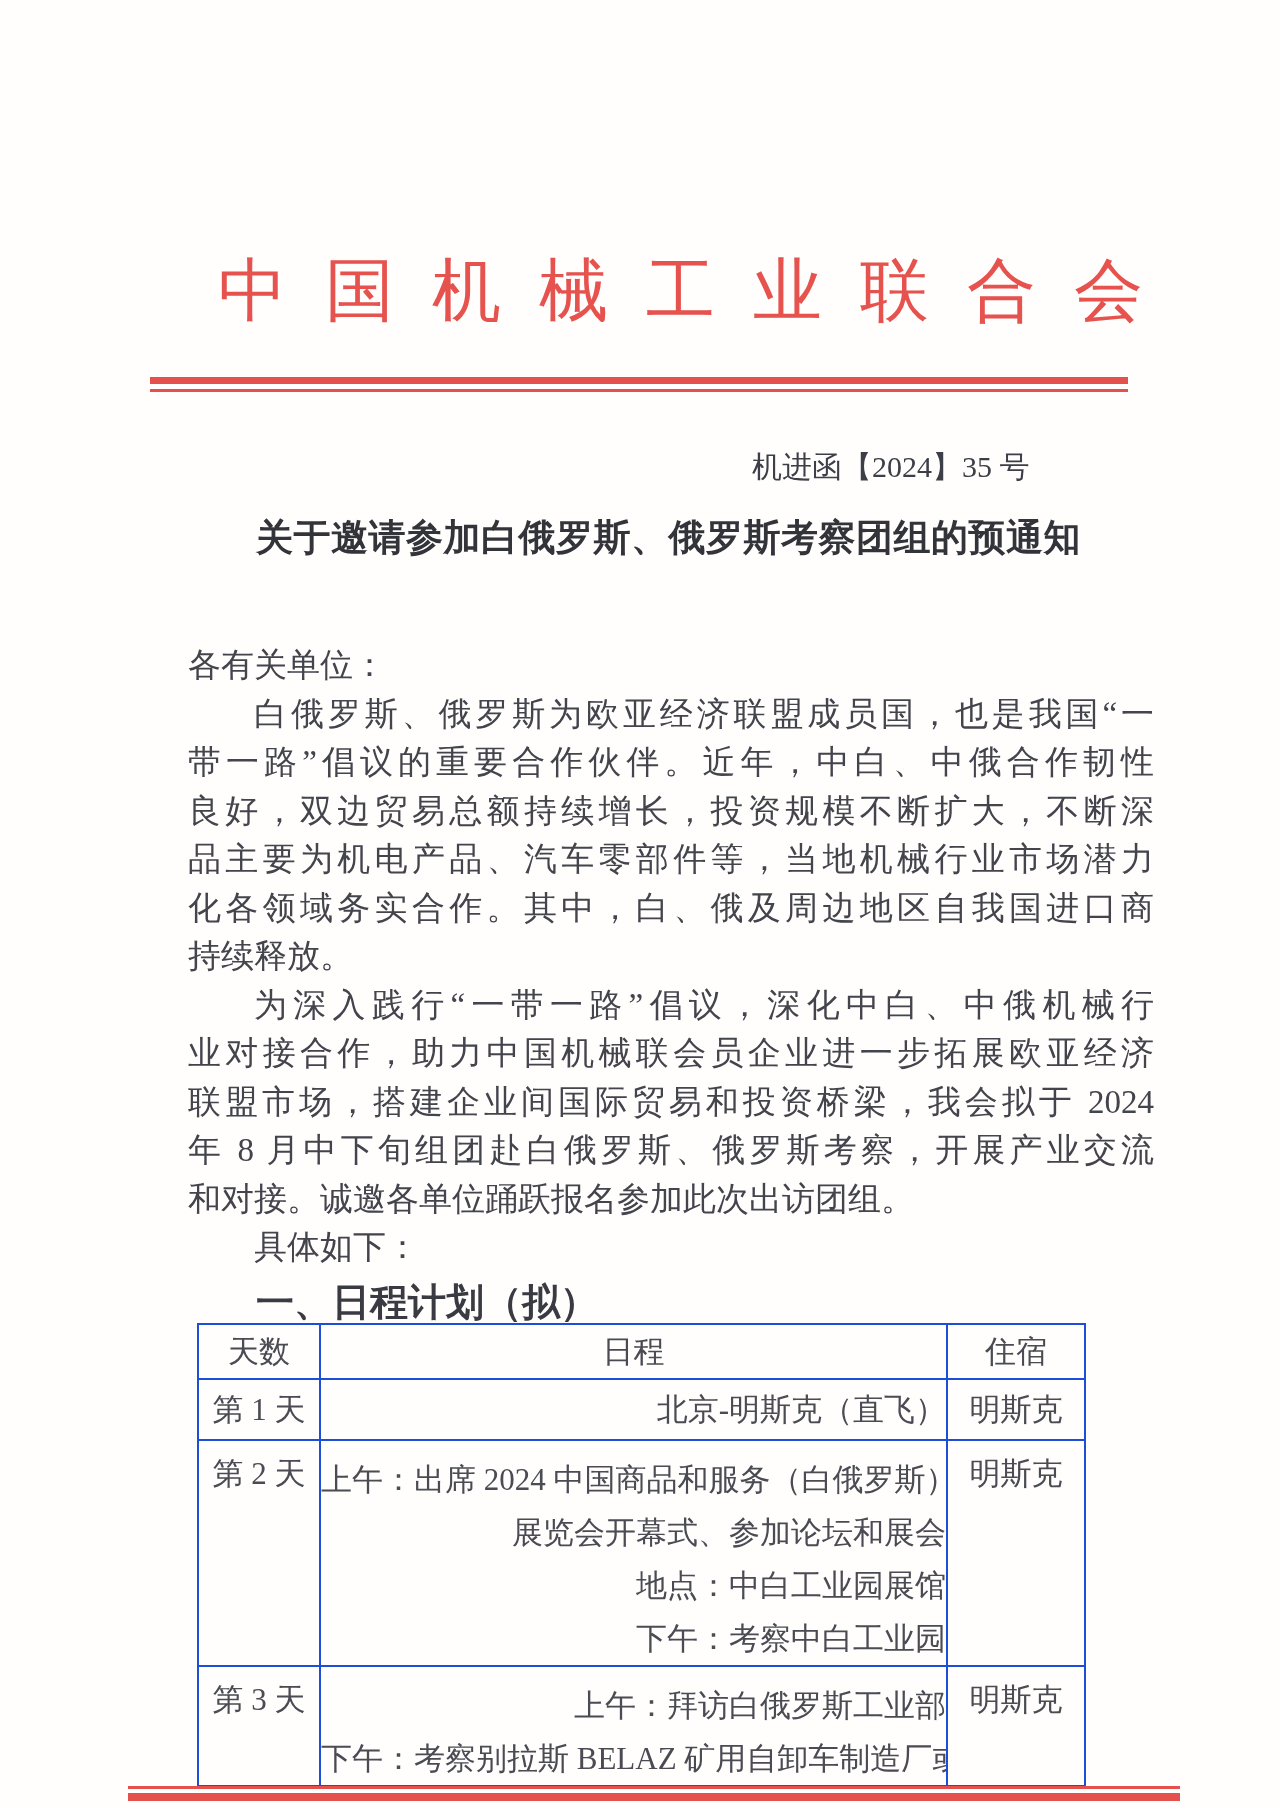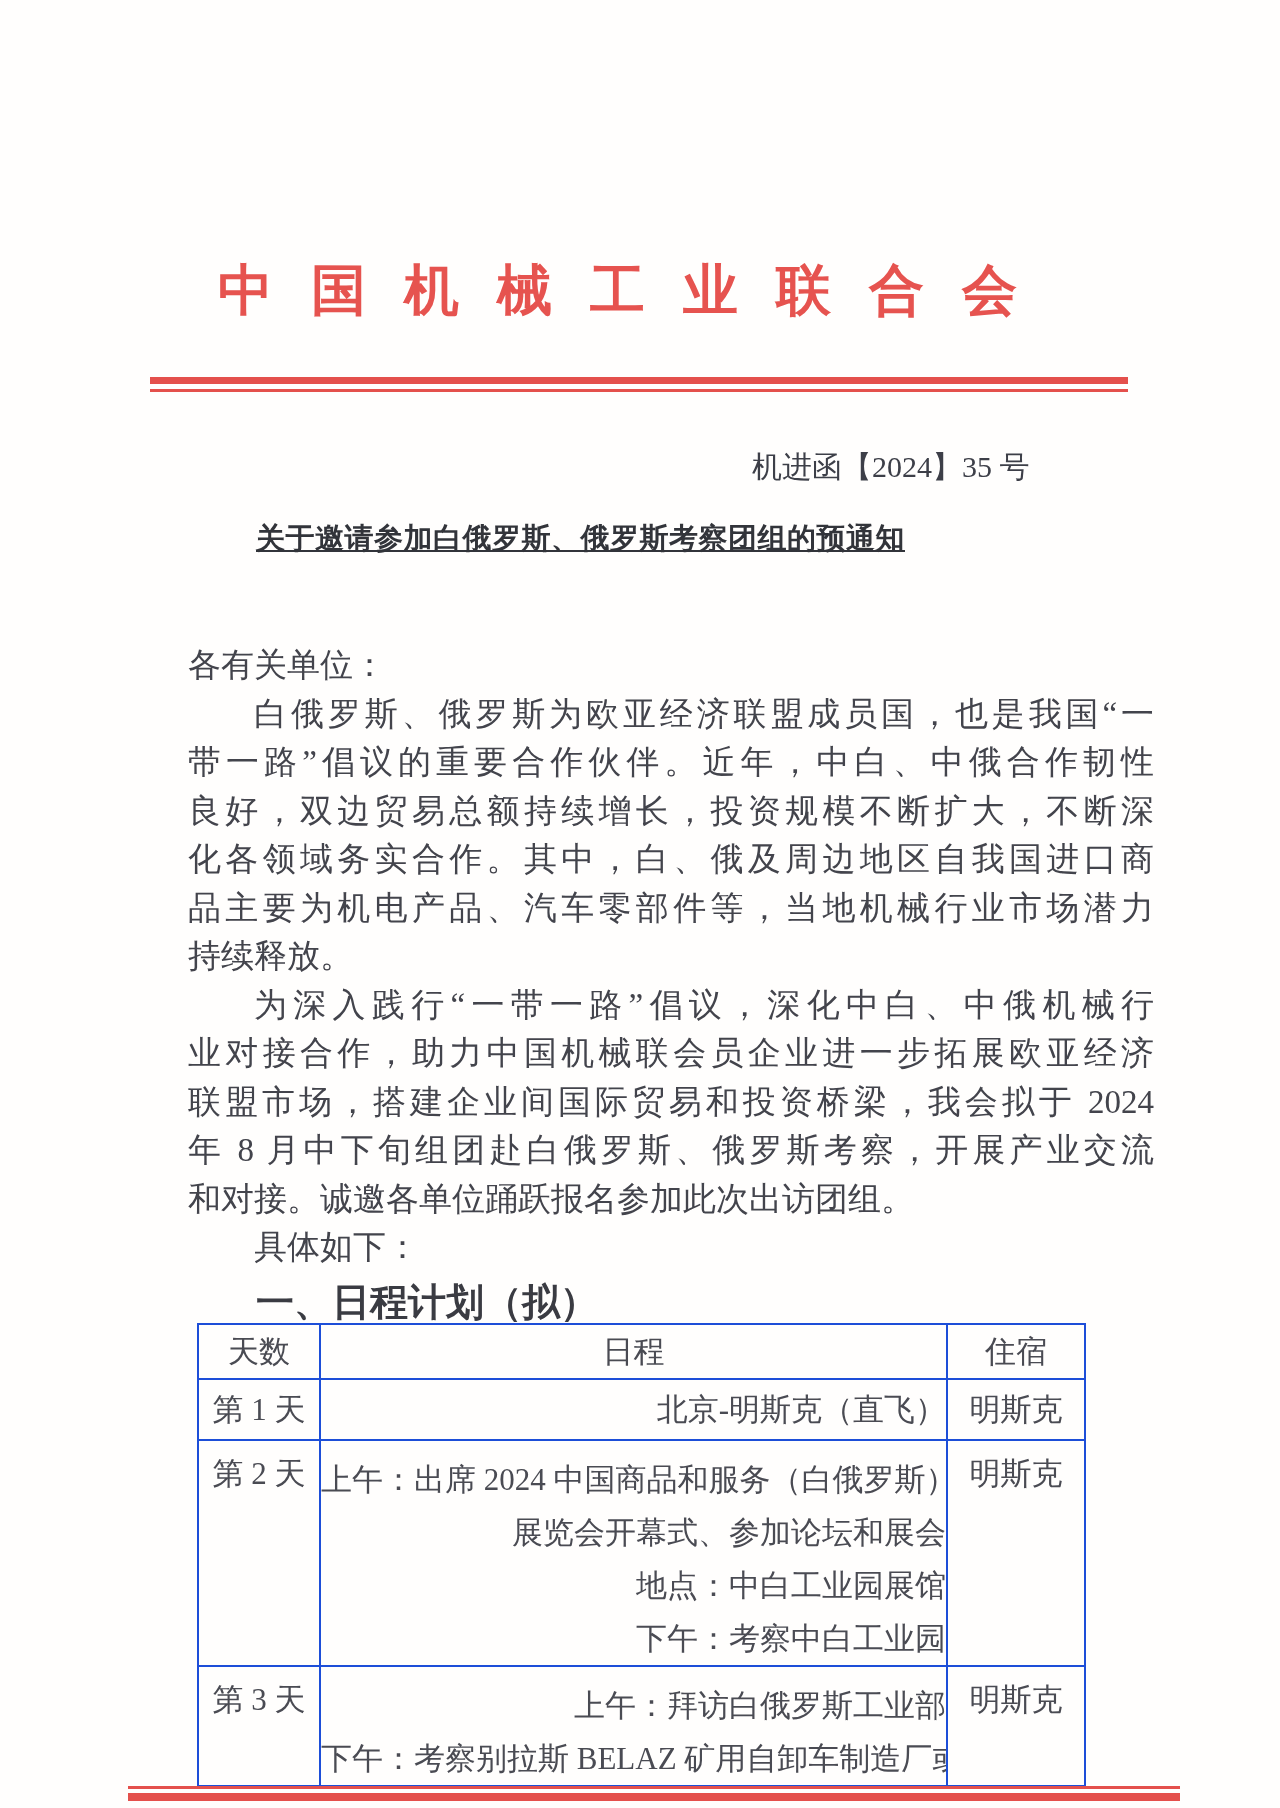--- a/index.html
+++ b/index.html
@@ -6,37 +6,37 @@
   .page{
     position:relative;
     width:1280px;height:1808px;
     background:#fffefd;
     overflow:hidden;
     font-family:"Liberation Serif","DejaVu Serif",serif;
   }
   
   .org-name{
     position:absolute;left:218px;top:260px;
-    font-size:55px;font-weight:bold;line-height:62px;
+    font-size:69px;font-weight:normal;line-height:62px;
     letter-spacing:38px;white-space:nowrap;
     color:#e6534f;
     text-align:right;
   }
   .rule{position:absolute;left:150px;width:978px;background:#e4504c;}
   .rule-thick{top:377px;height:7px;}
   .rule-thin{top:389px;height:3px;}
   
   .doc-number{
     position:absolute;left:752px;top:448px;
     font-size:30px;line-height:38px;color:#3d3f48;white-space:nowrap;
   }
   .doc-title{
     position:absolute;left:256px;top:518px;
-    font-size:29px;font-weight:bold;line-height:40px;
-    color:#32343a;white-space:nowrap;letter-spacing:0.5px;text-decoration:underline;
+    font-size:37px;font-weight:bold;line-height:40px;
+    color:#32343a;white-space:nowrap;letter-spacing:0.5px;
   }
   
   .body-block{
     position:absolute;left:188px;top:641px;width:966px;
     font-size:33px;color:#43444c;
   }
   .bline{line-height:48.5px;}
   .full{text-align:justify;text-align-last:justify;}
   .ind{text-indent:66px;}
   .section-heading{
@@ -82,22 +82,22 @@
 
   <div class="doc-number">机进函【2024】35 号</div>
 
   <div class="doc-title">关于邀请参加白俄罗斯、俄罗斯考察团组的预通知</div>
 
   <div class="body-block">
     <div class="bline">各有关单位：</div>
     <div class="bline full ind">白俄罗斯、俄罗斯为欧亚经济联盟成员国，也是我国“一</div>
     <div class="bline full">带一路”倡议的重要合作伙伴。近年，中白、中俄合作韧性</div>
     <div class="bline full">良好，双边贸易总额持续增长，投资规模不断扩大，不断深</div>
+    <div class="bline full">品主要为机电产品、汽车零部件等，当地机械行业市场潜力</div>
     <div class="bline full">化各领域务实合作。其中，白、俄及周边地区自我国进口商</div>
-    <div class="bline full">品主要为机电产品、汽车零部件等，当地机械行业市场潜力</div>
     <div class="bline">持续释放。</div>
     <div class="bline full ind">为深入践行“一带一路”倡议，深化中白、中俄机械行</div>
     <div class="bline full">业对接合作，助力中国机械联会员企业进一步拓展欧亚经济</div>
     <div class="bline full">联盟市场，搭建企业间国际贸易和投资桥梁，我会拟于 2024</div>
     <div class="bline full">年 8 月中下旬组团赴白俄罗斯、俄罗斯考察，开展产业交流</div>
     <div class="bline">和对接。诚邀各单位踊跃报名参加此次出访团组。</div>
     <div class="bline ind">具体如下：</div>
     <div class="section-heading">一、日程计划（拟）</div>
   </div>
 

